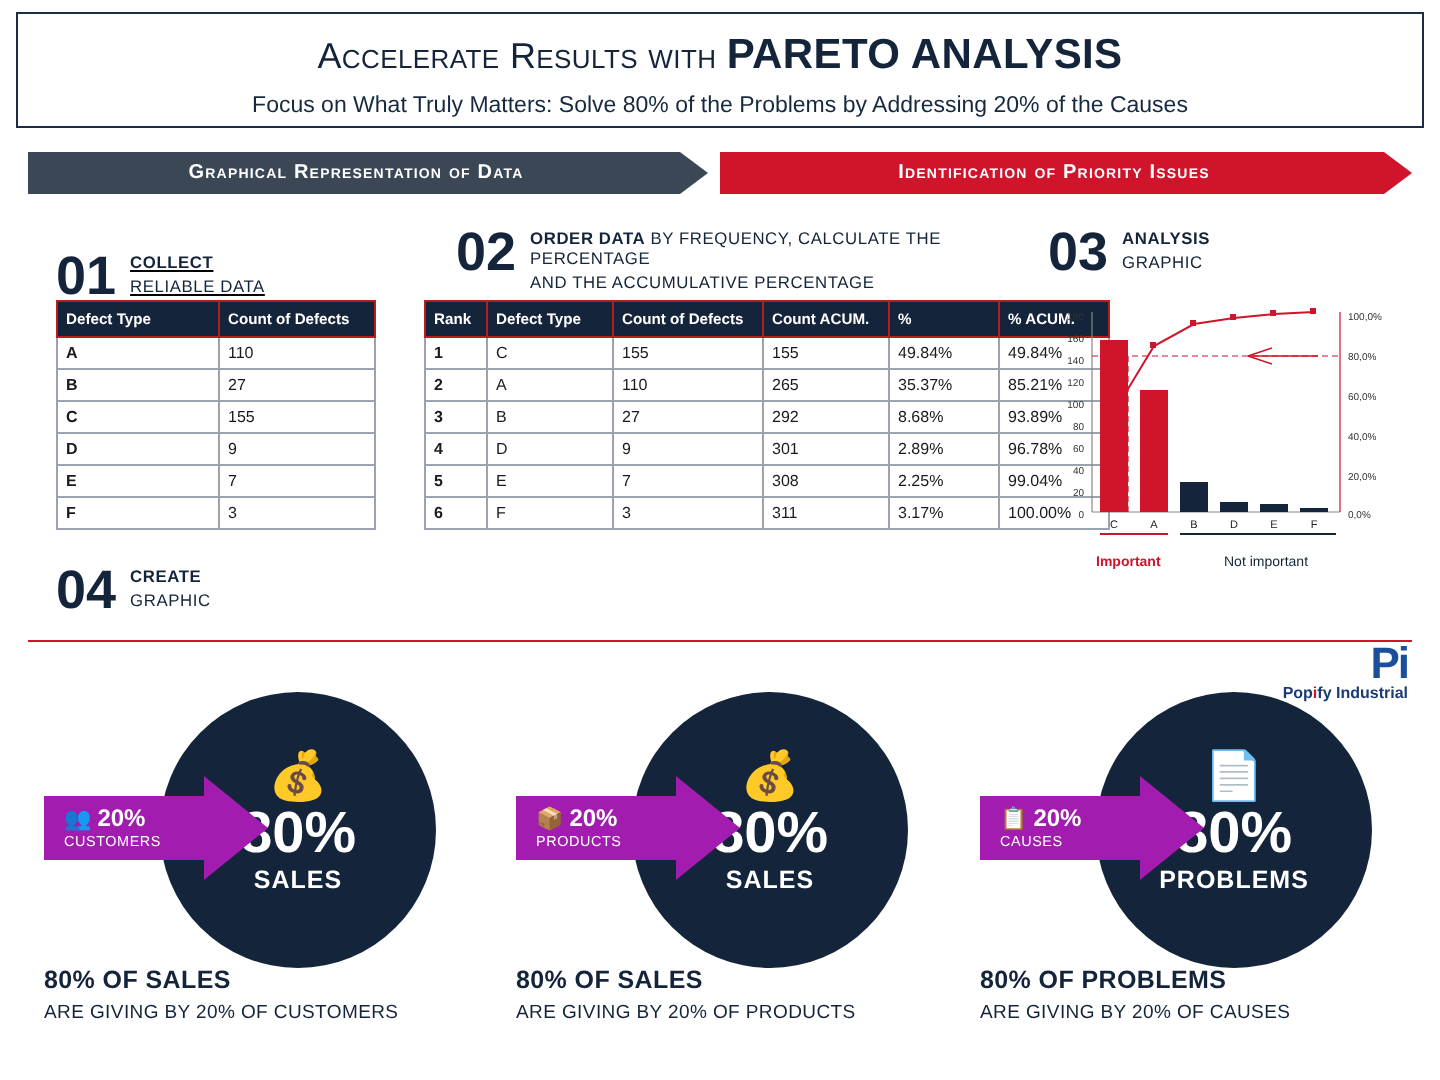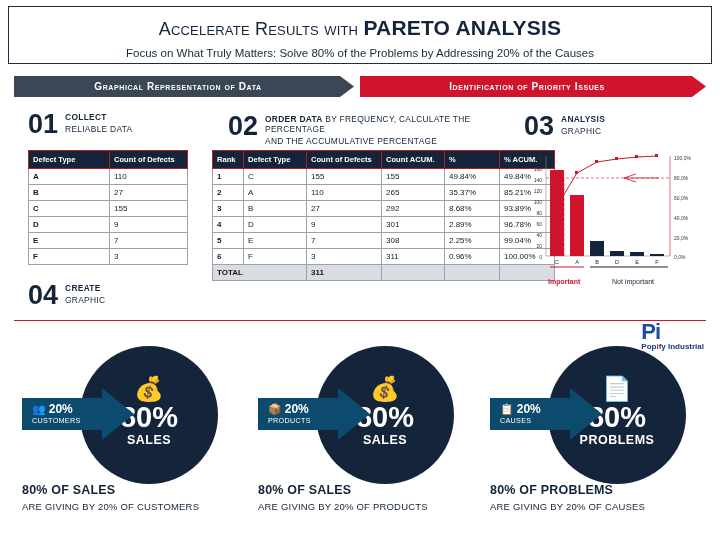--- a/index.html
+++ b/index.html
@@ -170,21 +170,21 @@
     top: 320px;
     width: 692px;
     height: 1px;
     background: #cf142b;
   }
   
   .logo {
     position: absolute;
     right: 16px;
     top: 322px;
-    text-align: left;
+    text-align: right;
   }
   .logo-mark {
     font-size: 22px;
     font-weight: bold;
     color: #1b4f9c;
     line-height: 20px;
     letter-spacing: -1px;
   }
   .logo-text {
     font-size: 8px;
@@ -216,21 +216,21 @@
   }
   .c-icon { font-size: 24px; line-height: 26px; }
   .c-pct { font-size: 29px; font-weight: bold; line-height: 31px; }
   .c-lab { font-size: 12.5px; font-weight: bold; letter-spacing: .5px; }
   .arrow {
     position: absolute;
     left: 0px;
     top: 48px;
     width: 112px;
     height: 52px;
-    background: #0c4a6e;
+    background: #a21caf;
     clip-path: polygon(0 10px, 80px 10px, 80px 0, 112px 26px, 80px 52px, 80px 42px, 0 42px);
     color: #fff;
   }
   .a-row {
     position: absolute;
     left: 10px;
     top: 14px;
     font-size: 12px;
     font-weight: bold;
   }
@@ -273,21 +273,21 @@
     <div class="header-sub">Focus on What Truly Matters: Solve 80% of the Problems by Addressing 20% of the Causes</div>
   </div>
 
   <div class="banner banner-dark">
     <span>Graphical Representation of Data</span>
   </div>
   <div class="banner banner-red">
     <span>Identification of Priority Issues</span>
   </div>
 
-  <div class="step" style="left:28px; top:111px; width:170px;">
+  <div class="step" style="left:28px; top:125px; width:170px;text-decoration:underline;">
     <div class="step-num">01</div>
     <div class="step-txt">
       <div class="step-l1">COLLECT</div>
       <div class="step-l2">RELIABLE DATA</div>
     </div>
   </div>
 
   <div class="step" style="left:228px; top:113px; width:300px;">
     <div class="step-num">02</div>
     <div class="step-txt">
@@ -397,29 +397,22 @@
         <td>7</td>
         <td>308</td>
         <td>2.25%</td>
         <td>99.04%</td>
       </tr>
       <tr>
         <td class="k">6</td>
         <td>F</td>
         <td>3</td>
         <td>311</td>
-        <td>0.96%</td>
+        <td>3.17%</td>
         <td>100.00%</td>
-      </tr>
-      <tr class="total">
-        <td colspan="2">TOTAL</td>
-        <td>311</td>
-        <td></td>
-        <td></td>
-        <td></td>
       </tr>
     </tbody>
   </table>
 
   <div class="chart-box">
     <svg width="180" height="120" viewBox="0 0 180 120">
 
       <g font-size="5" fill="#333" font-family="Liberation Sans, sans-serif">
         <text x="18" y="12" text-anchor="end">180</text>
         <text x="18" y="23" text-anchor="end">160</text>

